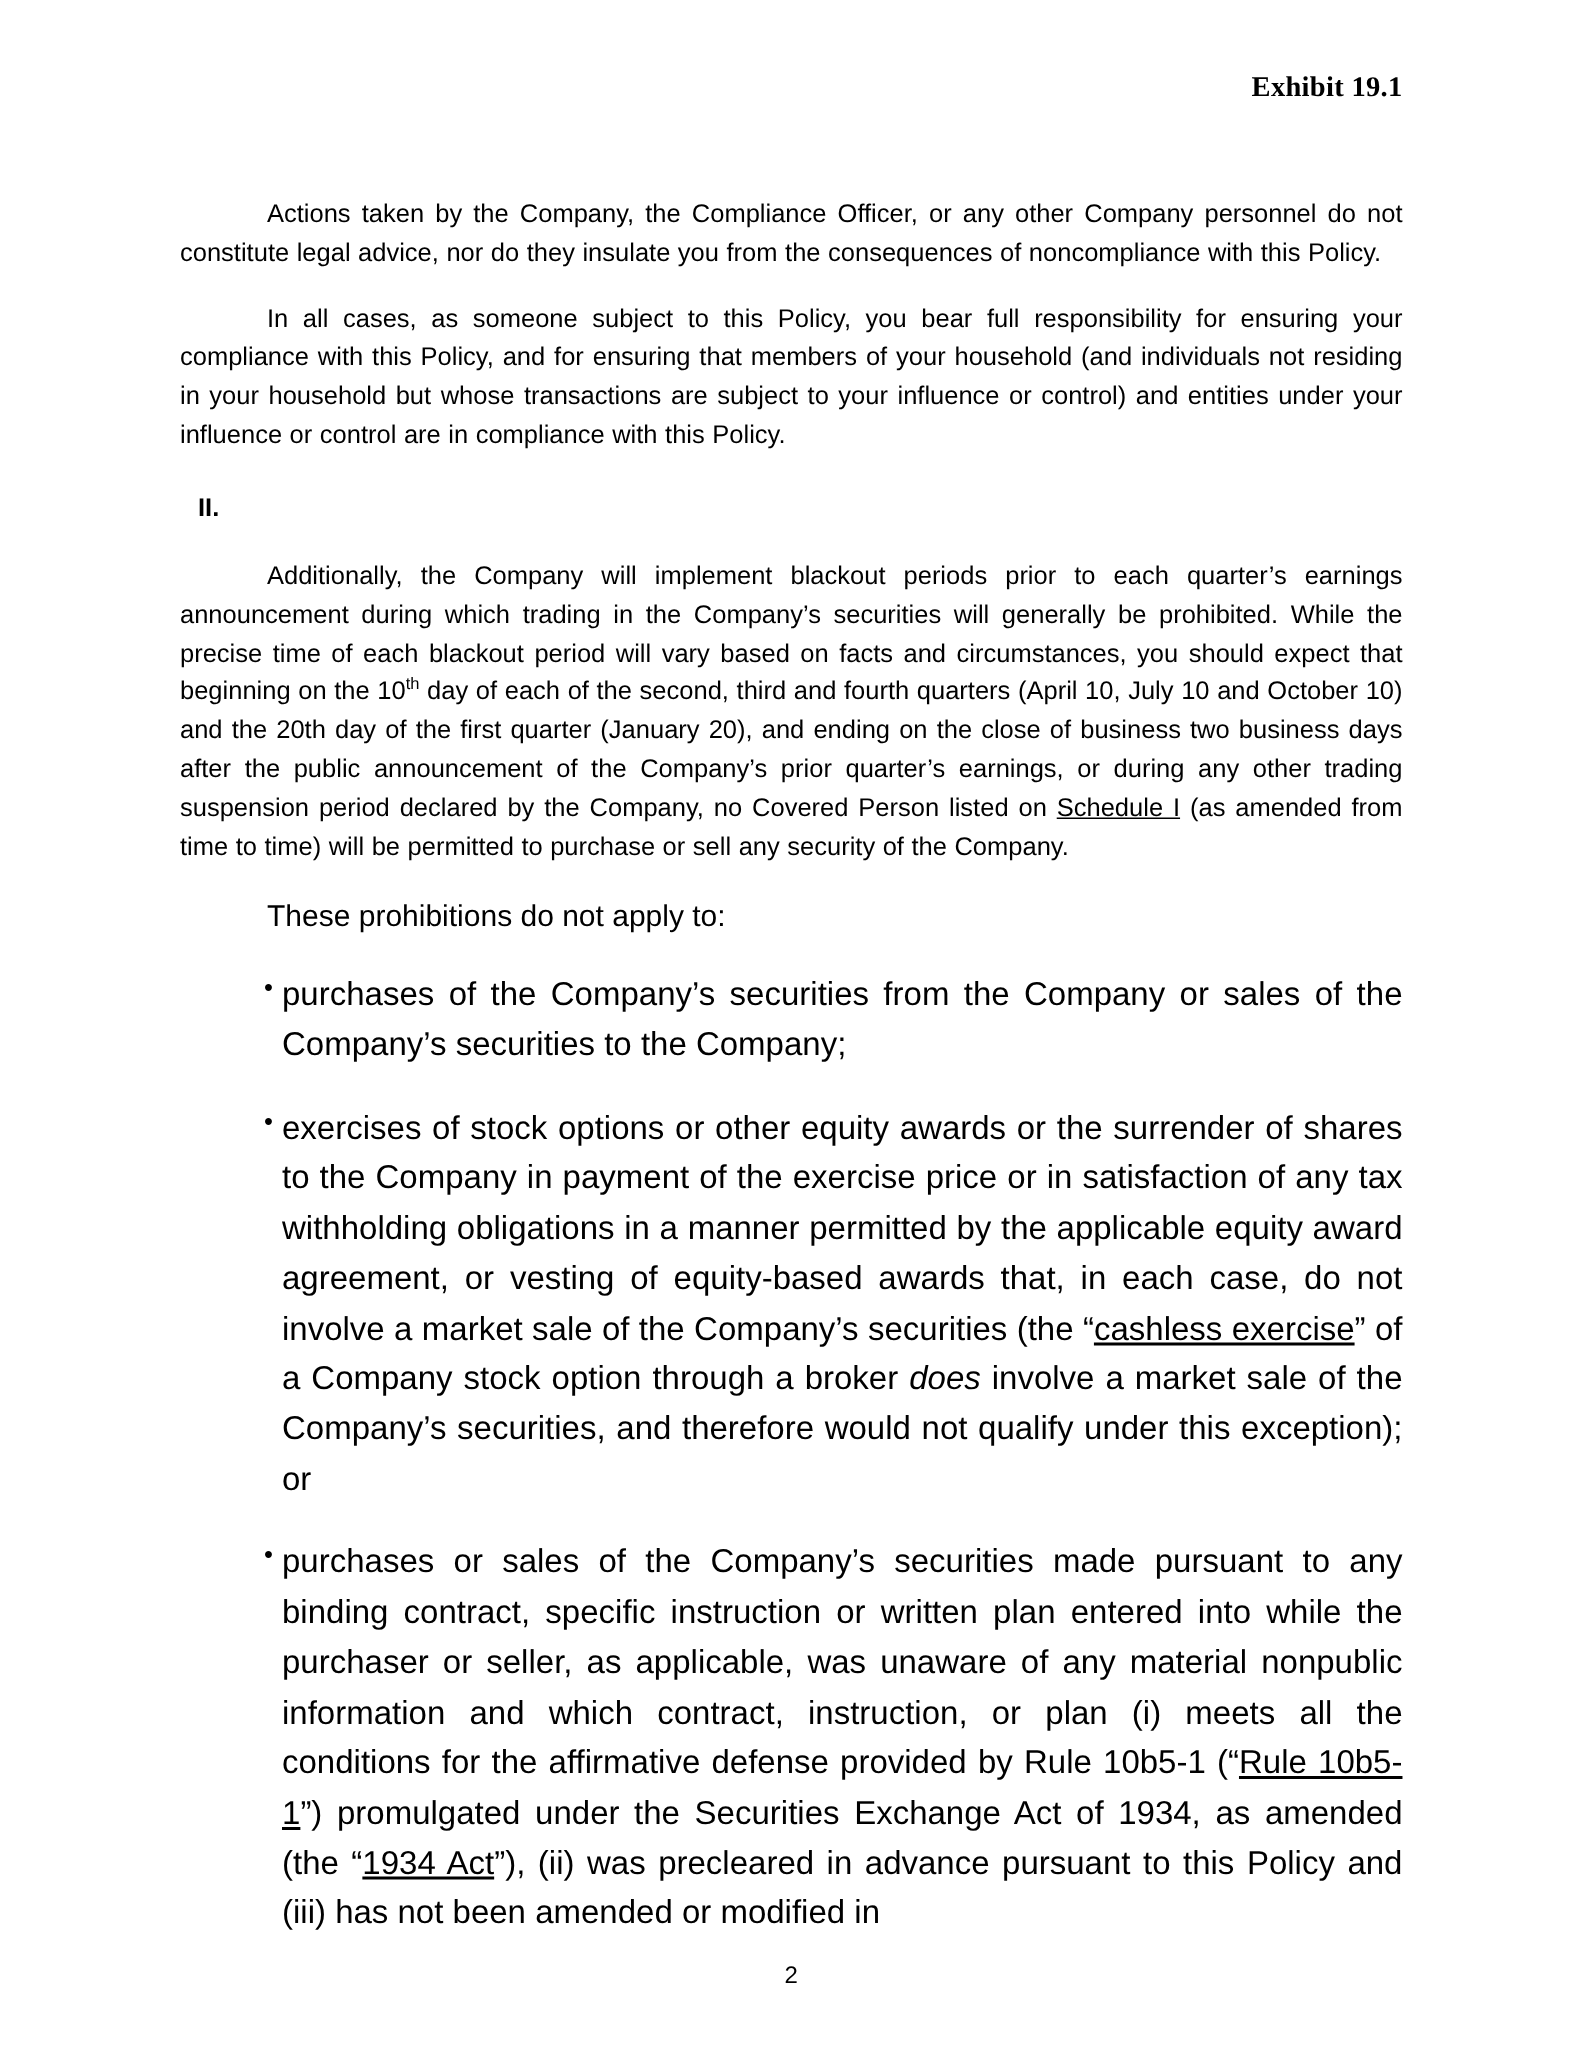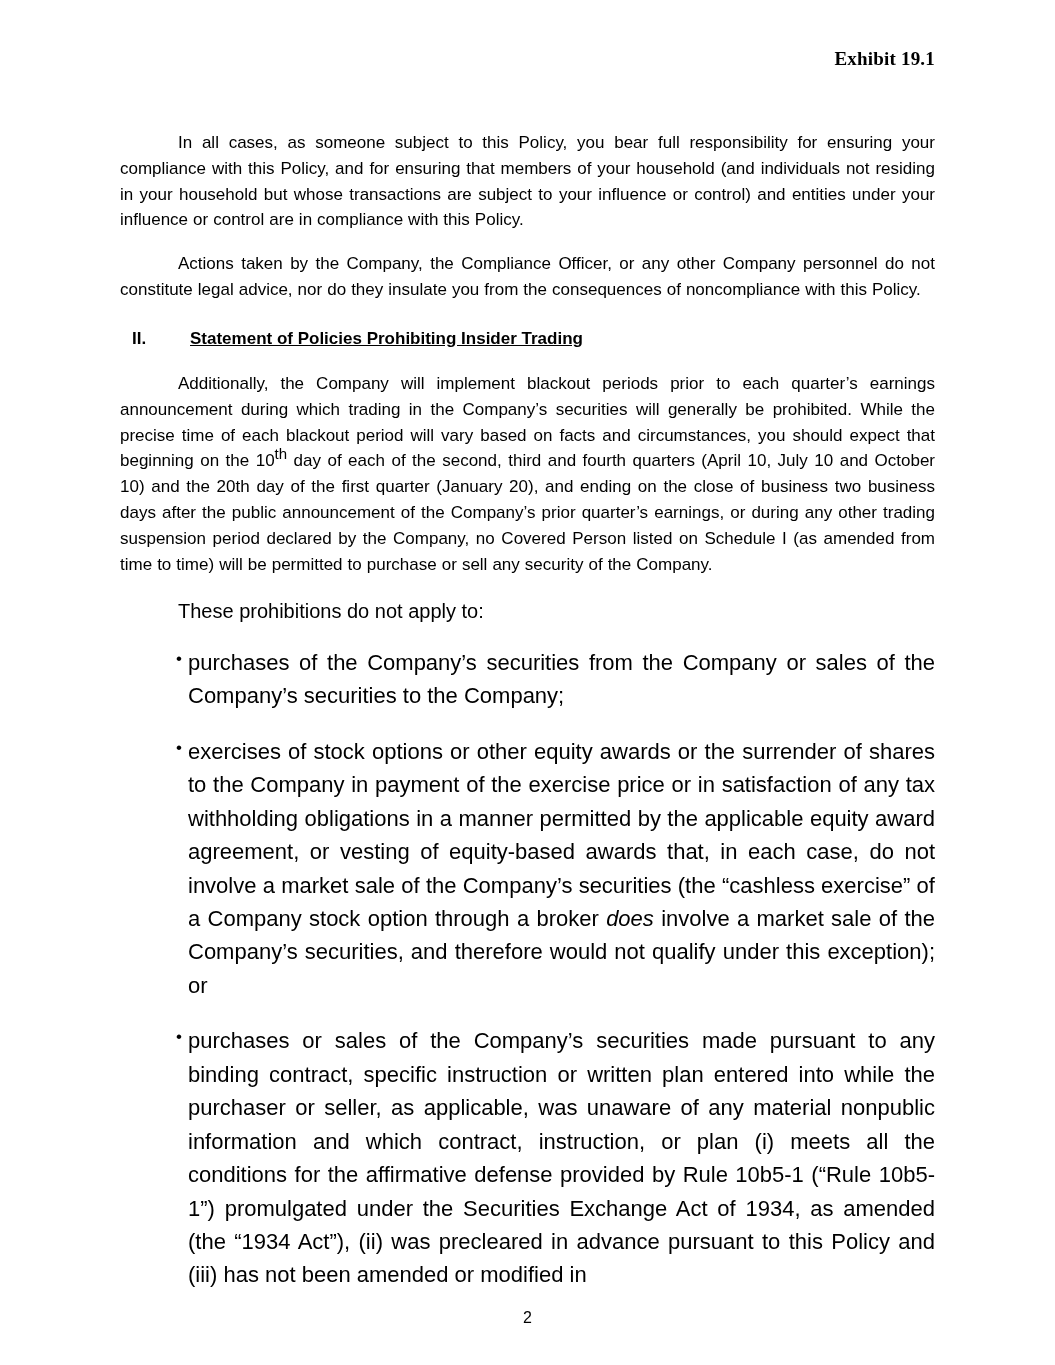--- a/index.html
+++ b/index.html
@@ -70,47 +70,46 @@
     font-size: 22px;
     line-height: 1.52;
     text-align: justify;
   }
   .intro-line {
     font-size: 20px;
     line-height: 1.52;
     margin: 0 0 20px 0;
     text-indent: 58px;
   }
-  .u { }
+  .u { text-decoration: underline; }
   .i { font-style: italic; }
-  sup { font-size: 15px; vertical-align: super; line-height: 0; }
+  sup { font-size: 11px; vertical-align: super; line-height: 0; }
   .page-number {
     position: absolute;
     bottom: 38px;
     left: 0;
     width: 100%;
     text-align: center;
     font-size: 16px;
     font-family: "Liberation Sans", sans-serif;
   }
 </style>
 </head>
 <body>
 
 <div class="page">
 
   <div class="exhibit-line">Exhibit 19.1</div>
 
+  <p class="body-para">Actions taken by the Company, the Compliance Officer, or any other Company personnel do not constitute legal advice, nor do they insulate you from the consequences of noncompliance with this Policy.</p>
+
   <p class="body-para">In all cases, as someone subject to this Policy, you bear full responsibility for ensuring your compliance with this Policy, and for ensuring that members of your household (and individuals not residing in your household but whose transactions are subject to your influence or control) and entities under your influence or control are in compliance with this Policy.</p>
-
-  <p class="body-para">Actions taken by the Company, the Compliance Officer, or any other Company personnel do not constitute legal advice, nor do they insulate you from the consequences of noncompliance with this Policy.</p>
 
   <div class="section-heading">
     <span class="num">II.</span>
-    <span class="title">Statement of Policies Prohibiting Insider Trading</span>
   </div>
 
 
   <p class="body-para"><span>Additionally, the Company will implement blackout periods prior to each quarter’s earnings announcement during which trading in the Company’s securities will generally be prohibited.  While the precise time of each blackout period will vary based on facts and circumstances, you should expect that beginning on the 10</span><sup>th</sup><span> day of each of the second, third and fourth quarters (April 10, July 10 and October 10) and the 20th day of the first quarter (January 20), and ending on the close of business two business days after the public announcement of the Company’s prior quarter’s earnings, or during any other trading suspension period declared by the Company, no Covered Person listed on </span><span class="u">Schedule I</span><span> (as amended from time to time) will be permitted to  purchase or sell any security of the Company.</span></p>
 
   <p class="intro-line">These prohibitions do not apply to:</p>
 
   <ul class="bullet-list">
     <li class="bullet-item">
       <span class="dot">•</span>

